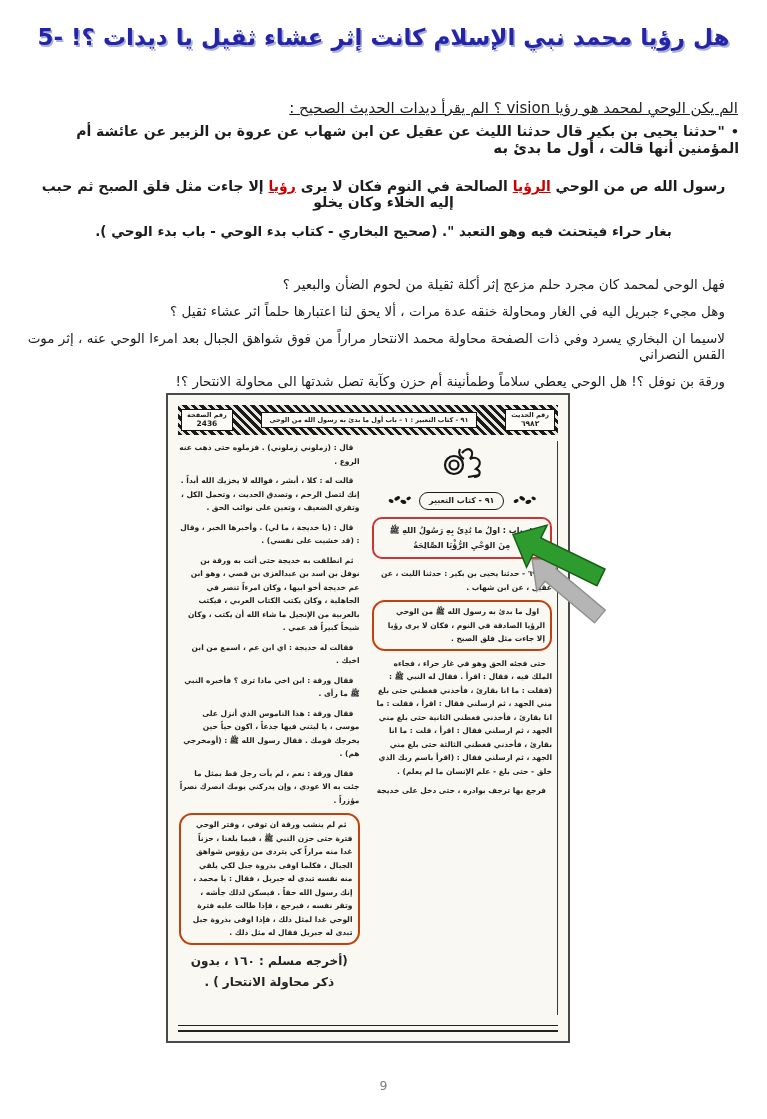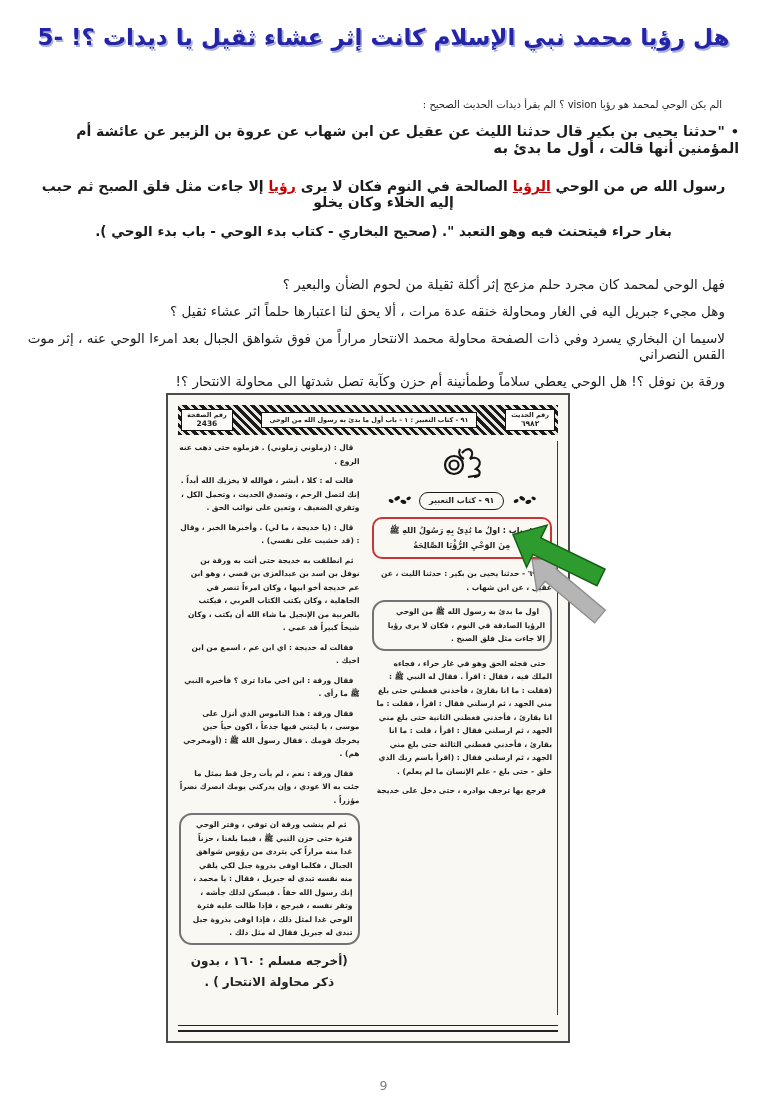--- a/index.html
+++ b/index.html
@@ -6,21 +6,21 @@
   #page{position:relative;width:767px;height:1119px;background:#ffffff;overflow:hidden;
         font-family:"DejaVu Sans",sans-serif;color:#1c1c1c;}
 
   
   .title{position:absolute;top:24px;left:0;right:0;display:flex;justify-content:center;
          align-items:baseline;gap:8px;direction:ltr;font-size:23px;font-weight:bold;
          color:#2424a8;text-shadow:1.6px 1.6px 0 #a9b1d6;}
   .title .arabic{direction:rtl;unicode-bidi:isolate;}
 
   
-  .intro{position:absolute;top:99px;right:45px;direction:rtl;font-size:10px;}
+  .intro{position:absolute;top:99px;right:29px;direction:rtl;font-size:15px;text-decoration:underline;}
   .bullet-block{position:absolute;top:123px;right:28px;left:28px;direction:rtl;font-weight:bold;}
   .b-line1{font-size:14px;text-align:right;}
   .b-marker{margin-left:6px;font-size:13px;}
   .b-strong{font-size:15px;}
   .b-line2{margin-top:21px;text-align:center;font-size:14px;}
   .b-line3{margin-top:13px;text-align:center;font-size:13.5px;}
   .red-word{color:#cc0000;text-decoration:underline;}
 
   
   .questions{position:absolute;top:276px;right:42px;left:18px;direction:rtl;text-align:right;
@@ -45,21 +45,21 @@
         background:#3a3a3a;}
   .col{flex:1;min-width:0;font-size:7.5px;font-weight:bold;color:#232323;line-height:1.8;
         direction:rtl;text-align:right;}
   .col p{margin:0 0 6px;text-indent:6px;}
   .ornament{text-align:center;margin:2px 0 4px;}
   .cartouche{display:flex;align-items:center;justify-content:center;gap:8px;margin:0 0 7px;}
   .cartouche .pill{border:1.6px solid #1d1d1d;border-radius:11px;padding:1px 9px;
         font-size:8px;font-weight:bold;white-space:nowrap;}
   .bab-box{border:2px solid #c33;border-radius:10px;padding:4px 3px;text-align:center;
         font-size:8px;line-height:1.9;margin:0 0 8px;}
-  .red-oval{border:2px solid #737373;border-radius:13px;padding:3px 5px;margin:1px 0 6px;}
+  .red-oval{border:2px solid #c2410c;border-radius:13px;padding:3px 5px;margin:1px 0 6px;}
   .red-oval p{margin:0;}
   .footnote{font-size:12px;text-align:center;margin-top:2px;}
   .scan-bottom{height:4px;border-top:1.5px solid #222;border-bottom:2.5px solid #222;
         margin:4px 2px 0;}
 
   
   .arrow{position:absolute;z-index:6;}
   .arrow-gray{left:518px;top:552px;}
   .arrow-green{left:504px;top:522px;}
 

